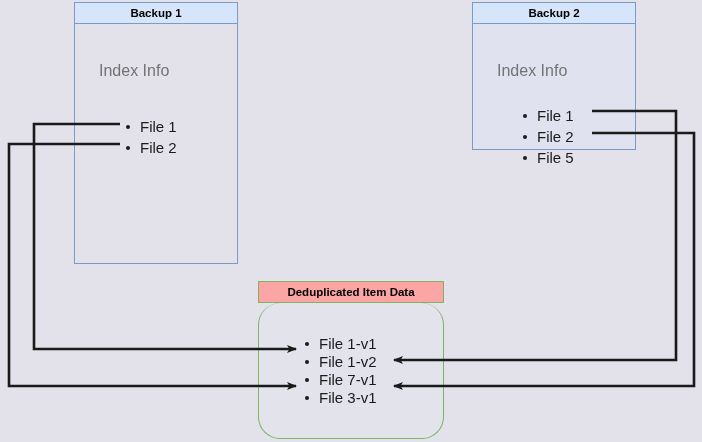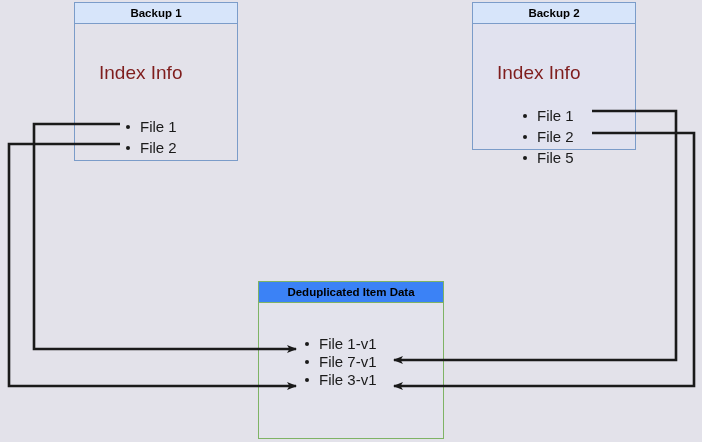--- a/index.html
+++ b/index.html
@@ -65,32 +65,32 @@
     background: #e3e2ea;
     border: 1px solid #7b9cc9;
     border-top: none;
   }
   
   .box-blue.tint .box-body {
     background: #e1e2ef;
   }
   
   .box-green .box-header {
-    background: #3b82f6;
+    background: #fca5a5;
     border: 1px solid #7fb365;
   }
   .box-green .box-body {
     background: #e3e3ec;
     border: 1px solid #7fb365;
     border-top: none;
   }
   .section-label {
     position: absolute;
-    font-size: 19px;
-    color: #7f1d1d;
+    font-size: 16px;
+    color: #737373;
     white-space: nowrap;
   }
   
   .bullet-list {
     position: absolute;
     margin: 0;
     padding: 0;
     list-style: none;
   }
   .bullet-list li {
@@ -134,21 +134,21 @@
 
     <path d="M 120 124 L 34 124 L 34 349 L 296 349" fill="none" stroke="#1a1a1a" stroke-width="2.6" stroke-linejoin="miter" marker-end="url(#arrowR)"></path>
 
     <path d="M 120 144 L 9 144 L 9 386 L 296 386" fill="none" stroke="#1a1a1a" stroke-width="2.6" stroke-linejoin="miter" marker-end="url(#arrowR)"></path>
 
     <path d="M 592 111 L 676 111 L 676 360 L 394 360" fill="none" stroke="#1a1a1a" stroke-width="2.6" stroke-linejoin="miter" marker-end="url(#arrowL)"></path>
 
     <path d="M 592 133 L 694 133 L 694 386 L 394 386" fill="none" stroke="#1a1a1a" stroke-width="2.6" stroke-linejoin="miter" marker-end="url(#arrowL)"></path>
   </svg>
 
-  <div class="box box-blue" style="left:74px; top:2px; width:164px; height:159px;">
+  <div class="box box-blue" style="left:74px; top:2px; width:164px; height:262px;">
     <div class="box-header">Backup 1</div>
     <div class="box-body" style="top:22px;">
       <div class="section-label" style="left:24px; top:38px;">Index Info</div>
       <ul class="bullet-list" style="left:50px; top:92px;">
         <li>
           <span class="bullet-dot"></span>
           <span>File 1</span>
         </li>
         <li>
           <span class="bullet-dot"></span>
@@ -174,25 +174,29 @@
         <li>
           <span class="bullet-dot"></span>
           <span>File 5</span>
         </li>
       </ul>
     </div>
   </div>
 
   <div class="box box-green" style="left:258px; top:281px; width:186px; height:158px;">
     <div class="box-header">Deduplicated Item Data</div>
-    <div class="box-body" style="top:22px;">
+    <div class="box-body" style="top:22px;border-radius:22px;">
       <ul class="bullet-list tight" style="left:45px; top:32px;">
         <li>
           <span class="bullet-dot"></span>
           <span>File 1-v1</span>
+        </li>
+        <li>
+          <span class="bullet-dot"></span>
+          <span>File 1-v2</span>
         </li>
         <li>
           <span class="bullet-dot"></span>
           <span>File 7-v1</span>
         </li>
         <li>
           <span class="bullet-dot"></span>
           <span>File 3-v1</span>
         </li>
       </ul>

